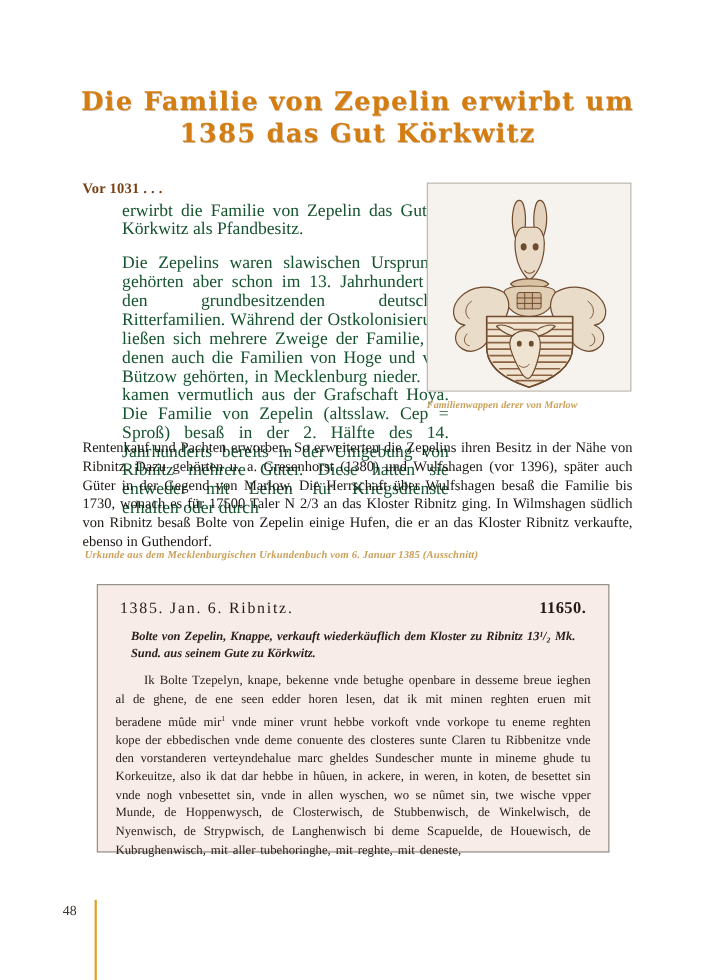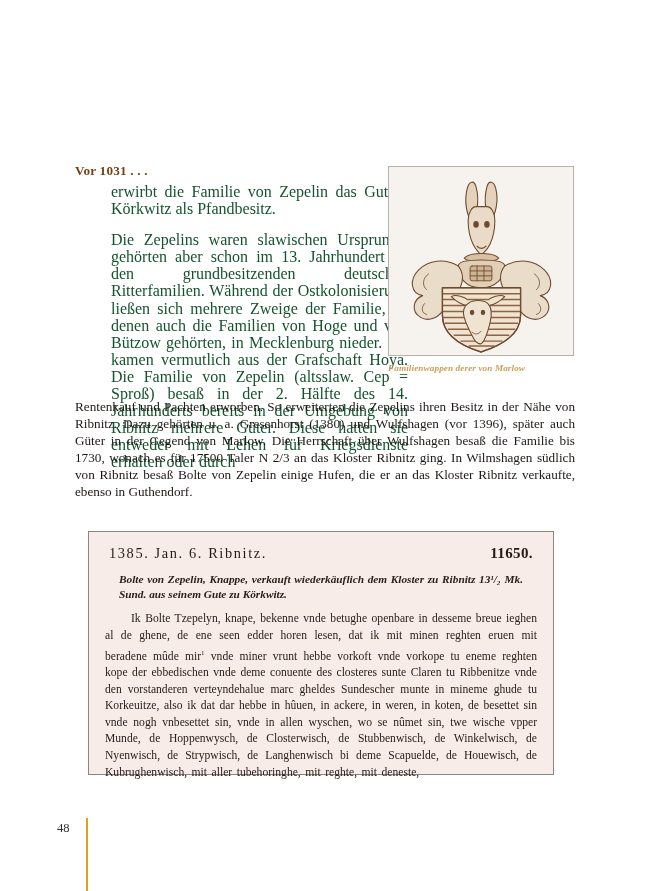--- a/index.html
+++ b/index.html
@@ -167,20 +167,24 @@
     width: 2.2px;
     height: 73px;
     background: #e0a020;
   }
 </style>
 </head>
 <body>
 
 <div class="page">
 
+  <div class="title-block">
+    <div class="title-line">Die Familie von Zepelin erwirbt um</div>
+    <div class="title-line">1385 das Gut Körkwitz</div>
+  </div>
 
   <div class="subhead">Vor 1031 . . .</div>
 
   <div class="col-text">
     <p>erwirbt die Familie von Zepelin das Gut in Körkwitz als Pfandbesitz.</p>
     <p>Die Zepelins waren slawischen Ursprungs, gehörten aber schon im 13. Jahrhundert zu den grundbesitzenden deutschen Ritterfamilien. Während der Ostkolonisierung ließen sich mehrere Zweige der Familie, zu denen auch die Familien von Hoge und von Bützow gehörten, in Mecklenburg nieder. Sie kamen vermutlich aus der Grafschaft Hoya. Die Familie von Zepelin (altsslaw. Cep = Sproß) besaß in der 2. Hälfte des 14. Jahrhunderts bereits in der Umgebung von Ribnitz mehrere Güter. Diese hatten sie entweder mit Lehen für Kriegsdienste erhalten oder durch</p>
   </div>
 
   <div class="full-text">
     <p>Rentenkauf und Pachten erworben. So erweiterten die Zepelins ihren Besitz in der Nähe von Ribnitz. Dazu gehörten u. a. Gresenhorst (1380) und Wulfshagen (vor 1396), später auch Güter in der Gegend von Marlow. Die Herrschaft über Wulfshagen besaß die Familie bis 1730, wonach es für 17500 Taler N 2/3 an das Kloster Ribnitz ging. In Wilmshagen südlich von Ribnitz besaß Bolte von Zepelin einige Hufen, die er an das Kloster Ribnitz verkaufte, ebenso in Guthendorf.</p>
@@ -239,20 +243,21 @@
           <path d="M80 138 C76 140 74 146 76 152 C78 159 82 167 86 174 C88 178 92 180 94 178 C97 175 100 166 102 158 C104 150 104 142 100 138 C95 134 85 134 80 138 Z" fill="#efe4d2"></path>
           <ellipse cx="84" cy="147" rx="1.7" ry="2.1" fill="#6e4a2e"></ellipse>
           <ellipse cx="95" cy="147" rx="1.7" ry="2.1" fill="#6e4a2e"></ellipse>
           <path d="M84 167 C87 170 91 169 93 166" stroke-width="0.8"></path>
         </g>
       </svg>
     </div>
     <div class="arms-caption">Familienwappen derer von Marlow</div>
   </div>
 
+  <div class="source-caption">Urkunde aus dem Mecklenburgischen Urkundenbuch vom 6. Januar 1385 (Ausschnitt)</div>
 
   <div class="charter">
     <div class="charter-head">
       <span class="date">1385.  Jan.  6.  Ribnitz.</span>
       <span class="num">11650.</span>
     </div>
     <div class="charter-regest">Bolte von Zepelin, Knappe, verkauft wiederkäuflich dem Kloster zu Ribnitz 13¹/₂ Mk. Sund. aus seinem Gute zu Körkwitz.</div>
     <div class="charter-body">
       <span class="indent"></span><span>Ik Bolte Tzepelyn, knape, bekenne vnde betughe openbare in desseme breue ieghen al de ghene, de ene seen edder horen lesen, dat ik mit minen reghten eruen mit beradene mȗde mir</span><sup>1</sup><span> vnde miner vrunt hebbe vorkoft vnde vorkope tu eneme reghten kope der ebbedischen vnde deme conuente des closteres sunte Claren tu Ribbenitze vnde den vorstanderen verteyndehalue marc gheldes Sundescher munte in mineme ghude tu Korkeuitze, also ik dat dar hebbe in hûuen, in ackere, in weren, in koten, de besettet sin vnde nogh vnbesettet sin, vnde in allen wyschen, wo se nûmet sin, twe wische vpper Munde, de Hoppenwysch, de Closterwisch, de Stubbenwisch, de Winkelwisch, de Nyenwisch, de Strypwisch, de Langhenwisch bi deme Scapuelde, de Houewisch, de Kubrughenwisch, mit aller tubehoringhe, mit reghte, mit deneste,</span>
     </div>

